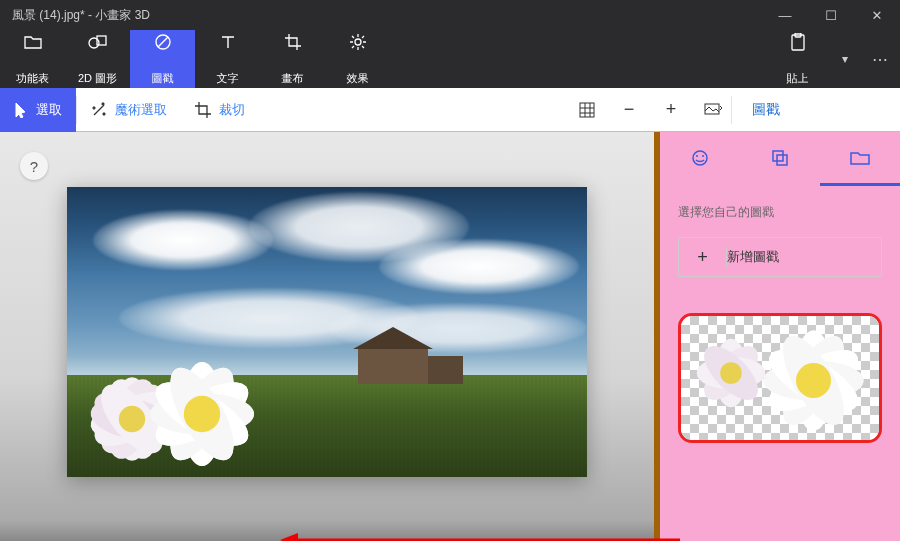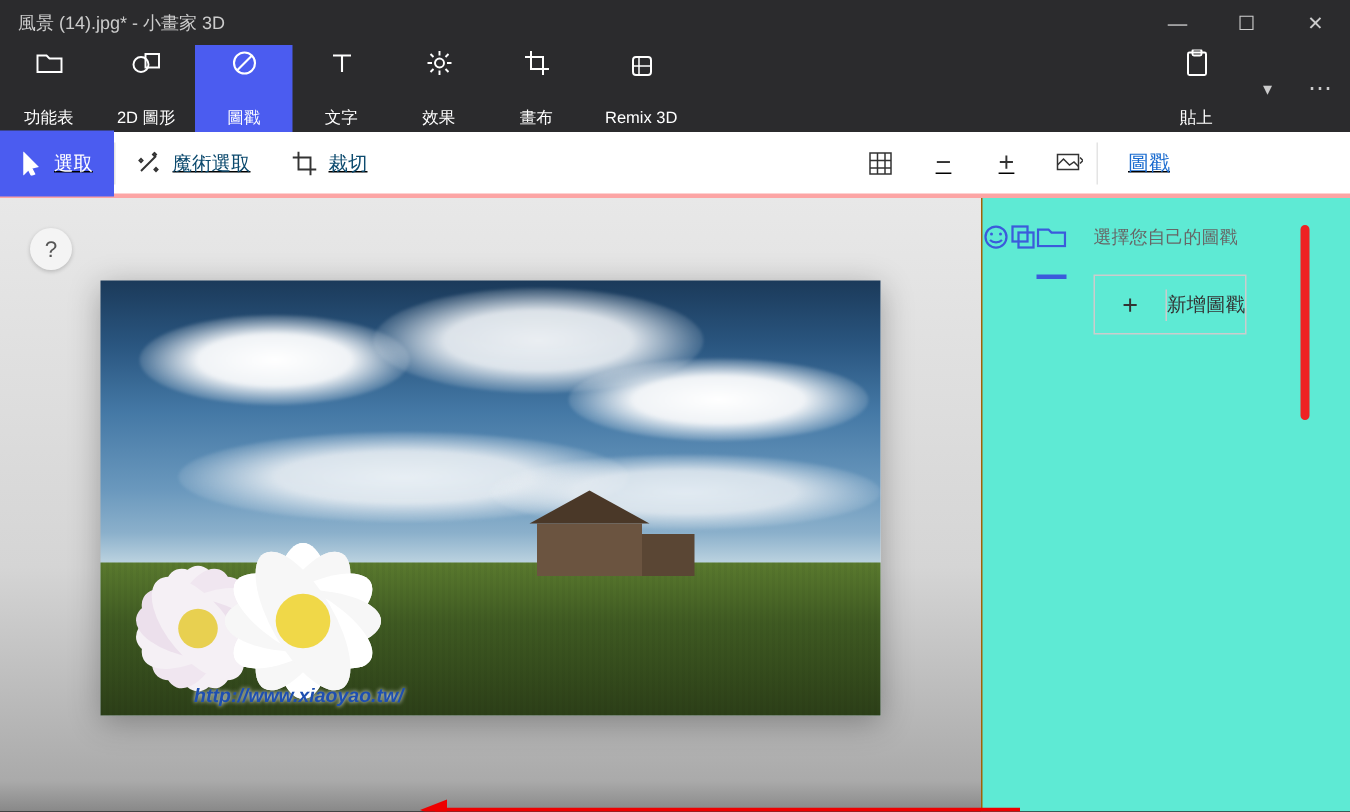--- a/index.html
+++ b/index.html
@@ -11,22 +11,22 @@
 
 .ribbon { height:58px; background:#2b2b2d; display:flex; align-items:center; }
 .ribbon-item { width:65px; height:58px; display:flex; flex-direction:column; align-items:center; justify-content:center; color:#fff; font-size:11px; gap:19px; cursor:pointer; }
 .ribbon-item.wide { width:75px; }
 .ribbon-item.active { background:#4b5cf0; }
 .ribbon-icon { height:20px; display:flex; align-items:center; justify-content:center; font-size:17px; }
 .ribbon-spacer { flex:1; }
 .chev { width:30px; color:#ccc; display:flex; align-items:center; justify-content:center; font-size:12px; }
 .more { width:40px; color:#ccc; display:flex; align-items:center; justify-content:center; font-size:16px; }
 
-.toolbar { height:44px; background:#fff; border-bottom:3px solid #fca5a5; display:flex; align-items:center;text-decoration:underline; }
-.tool { height:44px; padding:0 14px; display:flex; align-items:center; gap:8px; font-size:13px; color:#0c4a6e; cursor:pointer; }
+.toolbar { height:44px; background:#fff; border-bottom:1px solid #fca5a5; display:flex; align-items:center; }
+.tool { height:44px; padding:0 14px; display:flex; align-items:center; gap:8px; font-size:13px; color:#3b82f6; cursor:pointer; }
 .tool.sel { background:#4b5cf0; color:#fff; }
 .tool.sel svg { stroke:#fff; }
 .tool-sep { width:1px; height:28px; background:#e4e4e4; }
 .tool-ctr { margin-left:auto; display:flex; align-items:center; gap:6px; }
 .tool-btn { width:36px; height:36px; display:flex; align-items:center; justify-content:center; color:#333; font-size:18px; cursor:pointer; }
 .tool-right-title { color:#1a6bcf; font-size:14px; margin-left:20px; margin-right:120px; }
 
 .content { display:flex; height:409px; }
 .canvas-area { flex:1; background:linear-gradient(180deg,#e8e8e8 0,#d5d5d5 60%,#aaa 95%,#888 100%); position:relative; display:flex; align-items:center; justify-content:center; }
 .help { position:absolute; left:20px; top:20px; width:28px; height:28px; border-radius:50%; background:#f4f4f4; box-shadow:0 1px 3px rgba(0,0,0,.2); display:flex; align-items:center; justify-content:center; font-size:15px; color:#555; }
@@ -35,29 +35,29 @@
 .sky { position:absolute; inset:0; background:linear-gradient(180deg,#1b3a5a 0%,#2a5680 15%,#4478a5 30%,#6a98bd 48%,#8bb0cb 58%,#bcd3e0 65%); }
 .cloud { position:absolute; background:radial-gradient(ellipse at center,#fff 0%,#f0f3f6 40%,rgba(255,255,255,0) 75%); border-radius:50%; filter:blur(1px); }
 .grass { position:absolute; left:0; right:0; bottom:0; height:35%; background:linear-gradient(180deg,#5a7a2e 0%,#3f5a22 40%,#2c3f18 100%); }
 .grass::before { content:""; position:absolute; inset:0; background:repeating-linear-gradient(90deg,rgba(0,0,0,.1) 0 2px,transparent 2px 4px); opacity:.3; }
 .house { position:absolute; bottom:32%; left:56%; width:100px; height:55px; }
 .house-body { position:absolute; bottom:0; left:0; width:70px; height:35px; background:#6b5440; }
 .house-roof { position:absolute; bottom:35px; left:-5px; width:0; height:0; border-left:40px solid transparent; border-right:40px solid transparent; border-bottom:22px solid #4a3828; }
 .house-side { position:absolute; bottom:0; left:70px; width:35px; height:28px; background:#5a4634; }
 .flower-canvas { position:absolute; left:2%; bottom:-6%; width:200px; height:150px; }
 
-.sidebar { width:246px; background:#5eead4; border-left:1px solid #a16207; display:flex; }
+.sidebar { width:246px; background:#f9a8d4; border-left:6px solid #a16207; display:flex; flex-direction:column; }
 .side-tabs { height:54px; display:flex; }
 .side-tab { flex:1; display:flex; align-items:center; justify-content:center; color:#3b5bdb; font-size:17px; border-bottom:2px solid transparent; cursor:pointer; }
 .side-tab.active { border-bottom:3px solid #3b5bdb; }
 .side-body { padding:18px 18px; }
 .side-label { font-size:12px; color:#666; margin-bottom:16px; }
 .add-btn { height:40px; border:1px solid #ccc; display:flex; align-items:center; font-size:13px; color:#333; cursor:pointer; }
 .add-plus { width:48px; border-right:1px solid #ccc; display:flex; align-items:center; justify-content:center; font-size:18px; }
-.add-txt { flex:1; text-align:center; }
+.add-txt { flex:1; }
 
 .preview { margin:18px; border:3px solid #e22; border-radius:14px; height:130px; position:relative; overflow:hidden; }
 .checker { position:absolute; inset:0; background:
   linear-gradient(45deg,#ccc 25%,transparent 25%,transparent 75%,#ccc 75%),
   linear-gradient(45deg,#ccc 25%,#fff 25%,#fff 75%,#ccc 75%);
   background-size:18px 18px; background-position:0 0,9px 9px; }
 .preview-flowers { position:absolute; inset:0; }
 
 .arrow { position:absolute; z-index:5; }
 
@@ -105,42 +105,33 @@
     <div class="ribbon-icon">
         <svg width="16" height="16" viewBox="0 0 16 16">
           <path d="M2 3h12M8 3v11" stroke="#fff" stroke-width="1.4"></path>
         </svg>
       </div>
     <span>文字</span>
   </div>
   <div class="ribbon-item">
     <div class="ribbon-icon">
         <svg width="18" height="18" viewBox="0 0 18 18">
+          <path d="M5 1v12h12M1 5h12v12" fill="none" stroke="#fff" stroke-width="1.3"></path>
+        </svg>
+      </div>
+    <span>畫布</span>
+  </div>
+  <div class="ribbon-item">
+    <div class="ribbon-icon">
+        <svg width="18" height="18" viewBox="0 0 18 18">
           <circle cx="9" cy="9" r="3" fill="none" stroke="#fff" stroke-width="1.3"></circle>
           <path d="M9 1v3M9 14v3M1 9h3M14 9h3M3 3l2 2M13 13l2 2M15 3l-2 2M5 13l-2 2" stroke="#fff" stroke-width="1.3"></path>
         </svg>
       </div>
     <span>效果</span>
-  </div>
-  <div class="ribbon-item">
-    <div class="ribbon-icon">
-        <svg width="18" height="18" viewBox="0 0 18 18">
-          <path d="M5 1v12h12M1 5h12v12" fill="none" stroke="#fff" stroke-width="1.3"></path>
-        </svg>
-      </div>
-    <span>畫布</span>
-  </div>
-  <div class="ribbon-item wide">
-    <div class="ribbon-icon">
-        <svg width="18" height="18" viewBox="0 0 18 18">
-          <rect x="3" y="3" width="12" height="12" rx="2" fill="none" stroke="#fff" stroke-width="1.3"></rect>
-          <path d="M7 3v12M3 9h12" stroke="#fff" stroke-width="1"></path>
-        </svg>
-      </div>
-    <span>Remix 3D</span>
   </div>
   <div class="ribbon-spacer"></div>
   <div class="ribbon-item">
     <div class="ribbon-icon">
         <svg width="16" height="18" viewBox="0 0 16 18">
           <rect x="2" y="2" width="12" height="15" rx="1" fill="none" stroke="#fff" stroke-width="1.3"></rect>
           <rect x="5" y="0" width="6" height="4" rx="1" fill="none" stroke="#fff" stroke-width="1.3"></rect>
         </svg>
       </div>
     <span>貼上</span>
@@ -233,21 +224,20 @@
               <ellipse rx="16" ry="40" fill="#fff" transform="rotate(180)"></ellipse>
               <ellipse rx="16" ry="40" fill="#f7f7f7" transform="rotate(210)"></ellipse>
               <ellipse rx="16" ry="40" fill="#fff" transform="rotate(240)"></ellipse>
               <ellipse rx="16" ry="40" fill="#f7f7f7" transform="rotate(270)"></ellipse>
               <ellipse rx="16" ry="40" fill="#fff" transform="rotate(300)"></ellipse>
               <ellipse rx="16" ry="40" fill="#f7f7f7" transform="rotate(330)"></ellipse>
               <circle r="14" fill="#f0d848"></circle>
             </g>
           </svg>
       </div>
-      <div class="wm">http://www.xiaoyao.tw/</div>
     </div>
 
     <svg class="arrow" style="left:280px;top:398px" width="400" height="20">
         <line x1="10" y1="10" x2="400" y2="10" stroke="#e00" stroke-width="3"></line>
         <polygon points="0,10 18,3 18,17" fill="#e00"></polygon>
       </svg>
   </div>
 
   <div class="sidebar">
     <div class="side-tabs">

